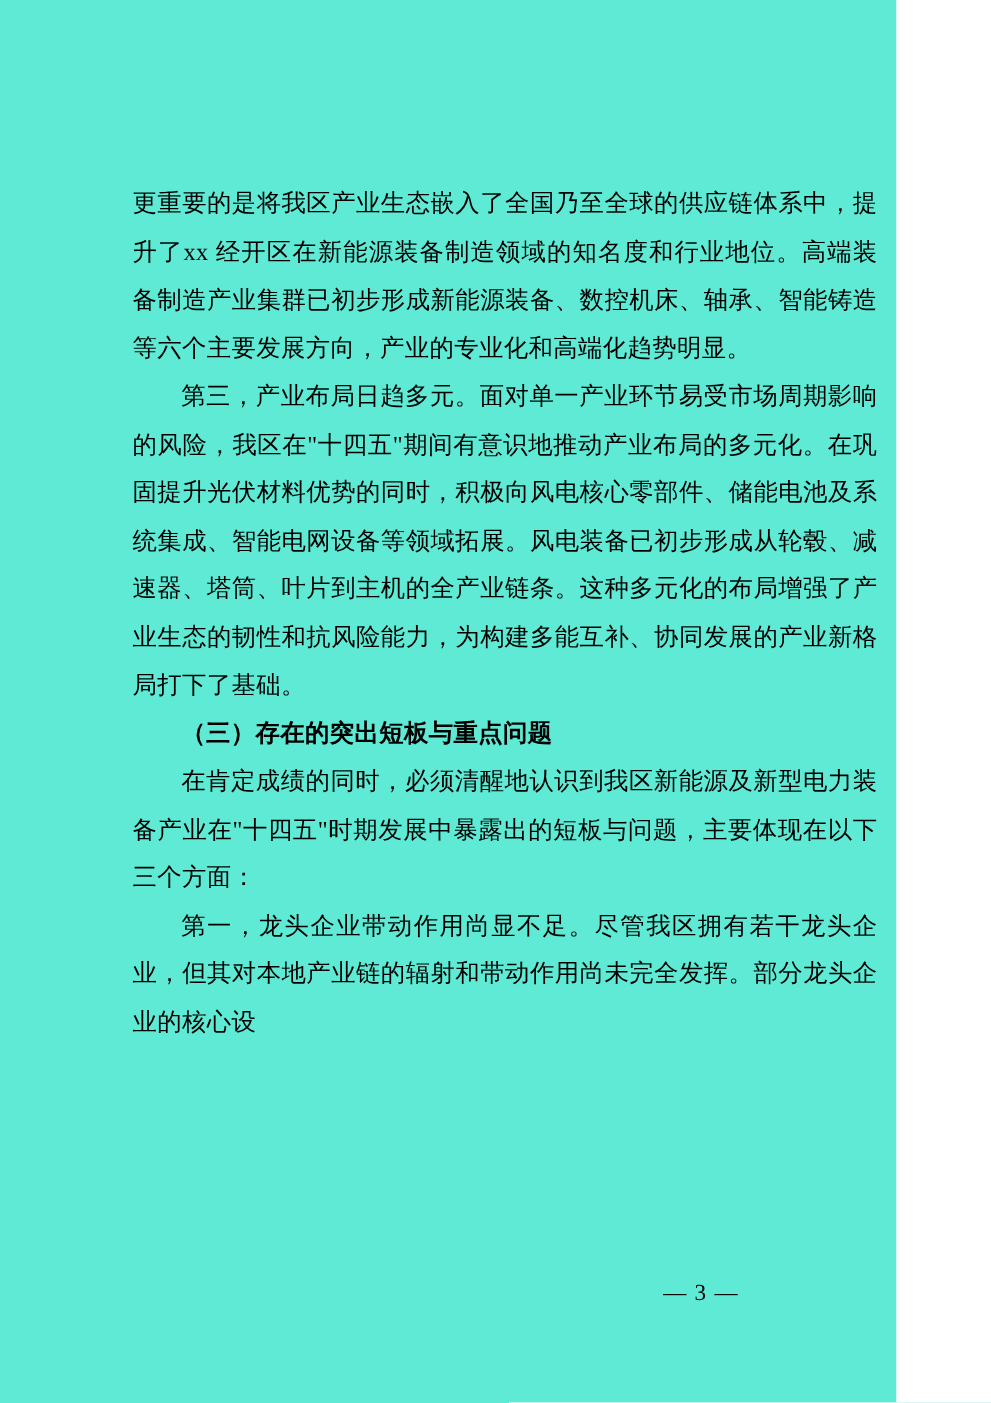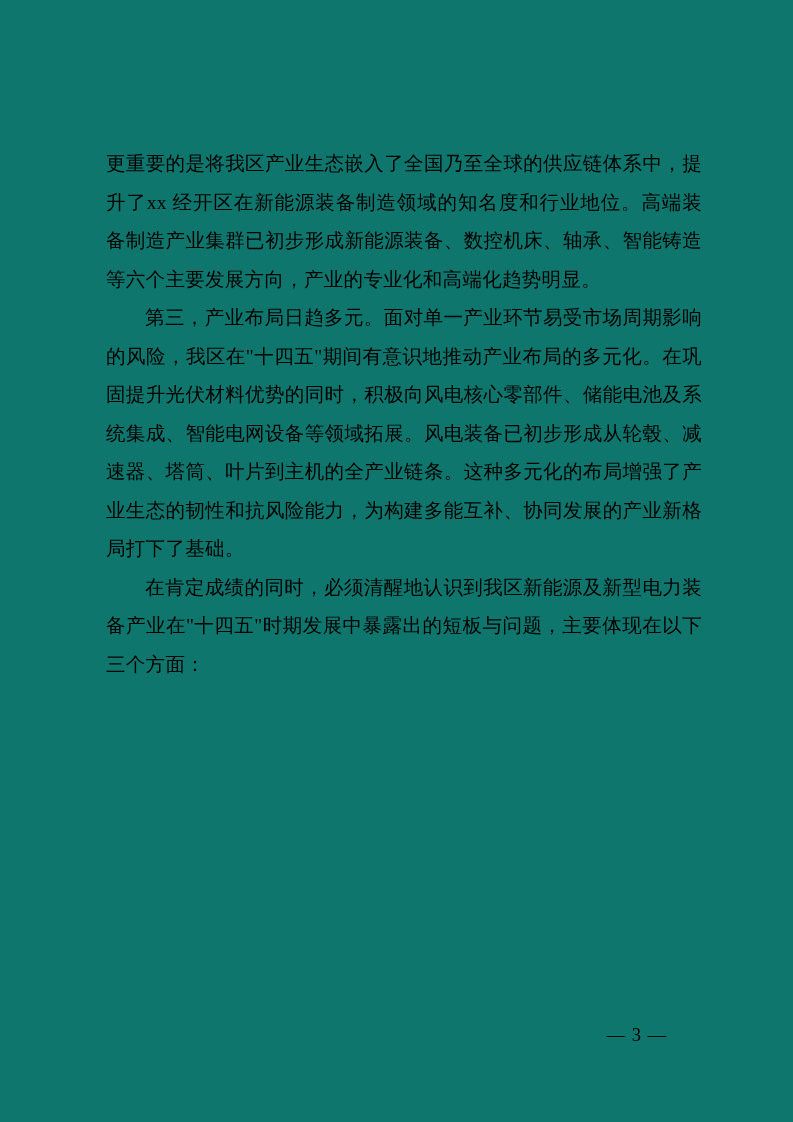--- a/index.html
+++ b/index.html
@@ -2,23 +2,23 @@
 <html><head>
   <meta charset="utf-8">
   <style>
     html, body {
       margin: 0;
       padding: 0;
       background: #ffffff;
     }
     .page {
       position: relative;
-      width: 793px;
+      width: 717px;
       height: 1122px;
-      background: #0f766e;
+      background: #5eead4;
       overflow: hidden;
       font-family: "Liberation Serif", "DejaVu Serif", serif;
       color: #000000;
     }
     .content {
       position: absolute;
       left: 106px;
       top: 145px;
       width: 596px;
     }
@@ -46,18 +46,20 @@
       color: #000000;
     }
   </style>
 </head>
 <body>
 
 <div class="page">
   <div class="content">
     <p class="para">更重要的是将我区产业生态嵌入了全国乃至全球的供应链体系中，提升了xx 经开区在新能源装备制造领域的知名度和行业地位。高端装备制造产业集群已初步形成新能源装备、数控机床、轴承、智能铸造等六个主要发展方向，产业的专业化和高端化趋势明显。</p>
     <p class="para indent">第三，产业布局日趋多元。面对单一产业环节易受市场周期影响的风险，我区在"十四五"期间有意识地推动产业布局的多元化。在巩固提升光伏材料优势的同时，积极向风电核心零部件、储能电池及系统集成、智能电网设备等领域拓展。风电装备已初步形成从轮毂、减速器、塔筒、叶片到主机的全产业链条。这种多元化的布局增强了产业生态的韧性和抗风险能力，为构建多能互补、协同发展的产业新格局打下了基础。</p>
+    <p class="para indent heading">（三）存在的突出短板与重点问题</p>
     <p class="para indent">在肯定成绩的同时，必须清醒地认识到我区新能源及新型电力装备产业在"十四五"时期发展中暴露出的短板与问题，主要体现在以下三个方面：</p>
+    <p class="para indent">第一，龙头企业带动作用尚显不足。尽管我区拥有若干龙头企业，但其对本地产业链的辐射和带动作用尚未完全发挥。部分龙头企业的核心设</p>
   </div>
   <div class="footer">
     <span>— 3 —</span>
   </div>
 </div>
 
 </body></html>

